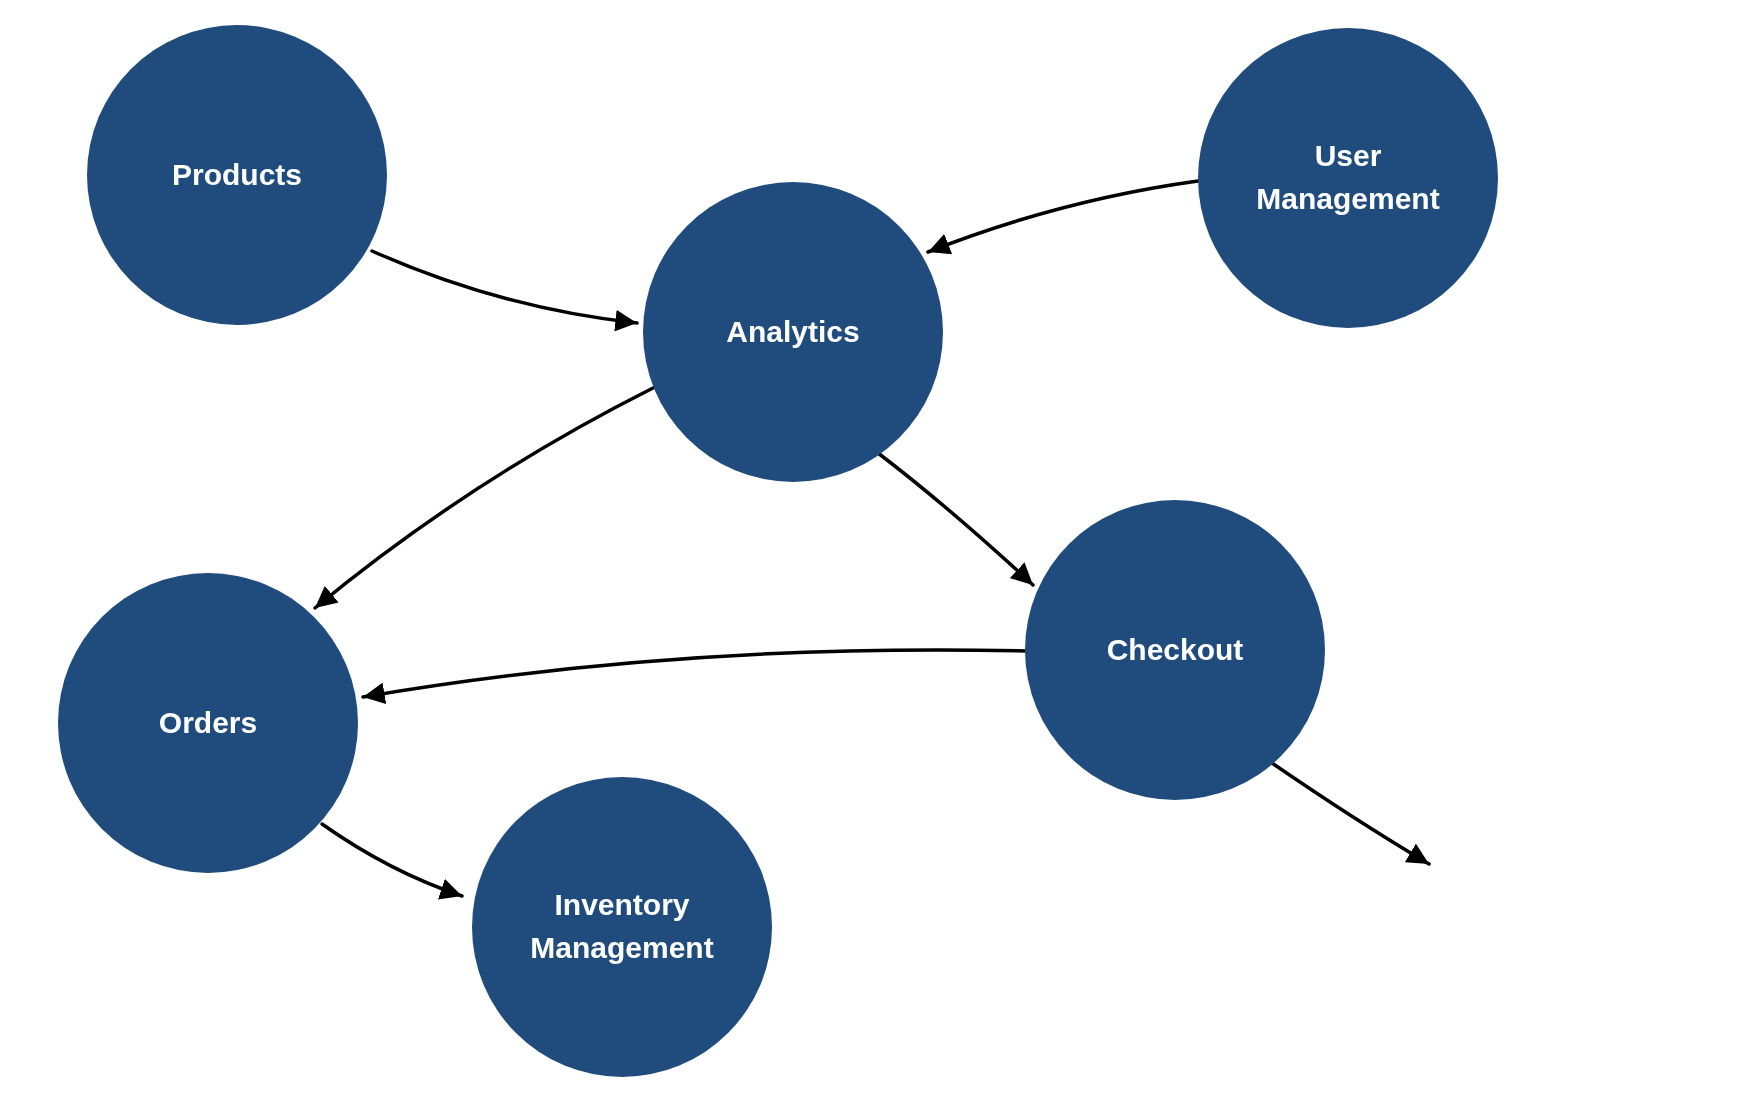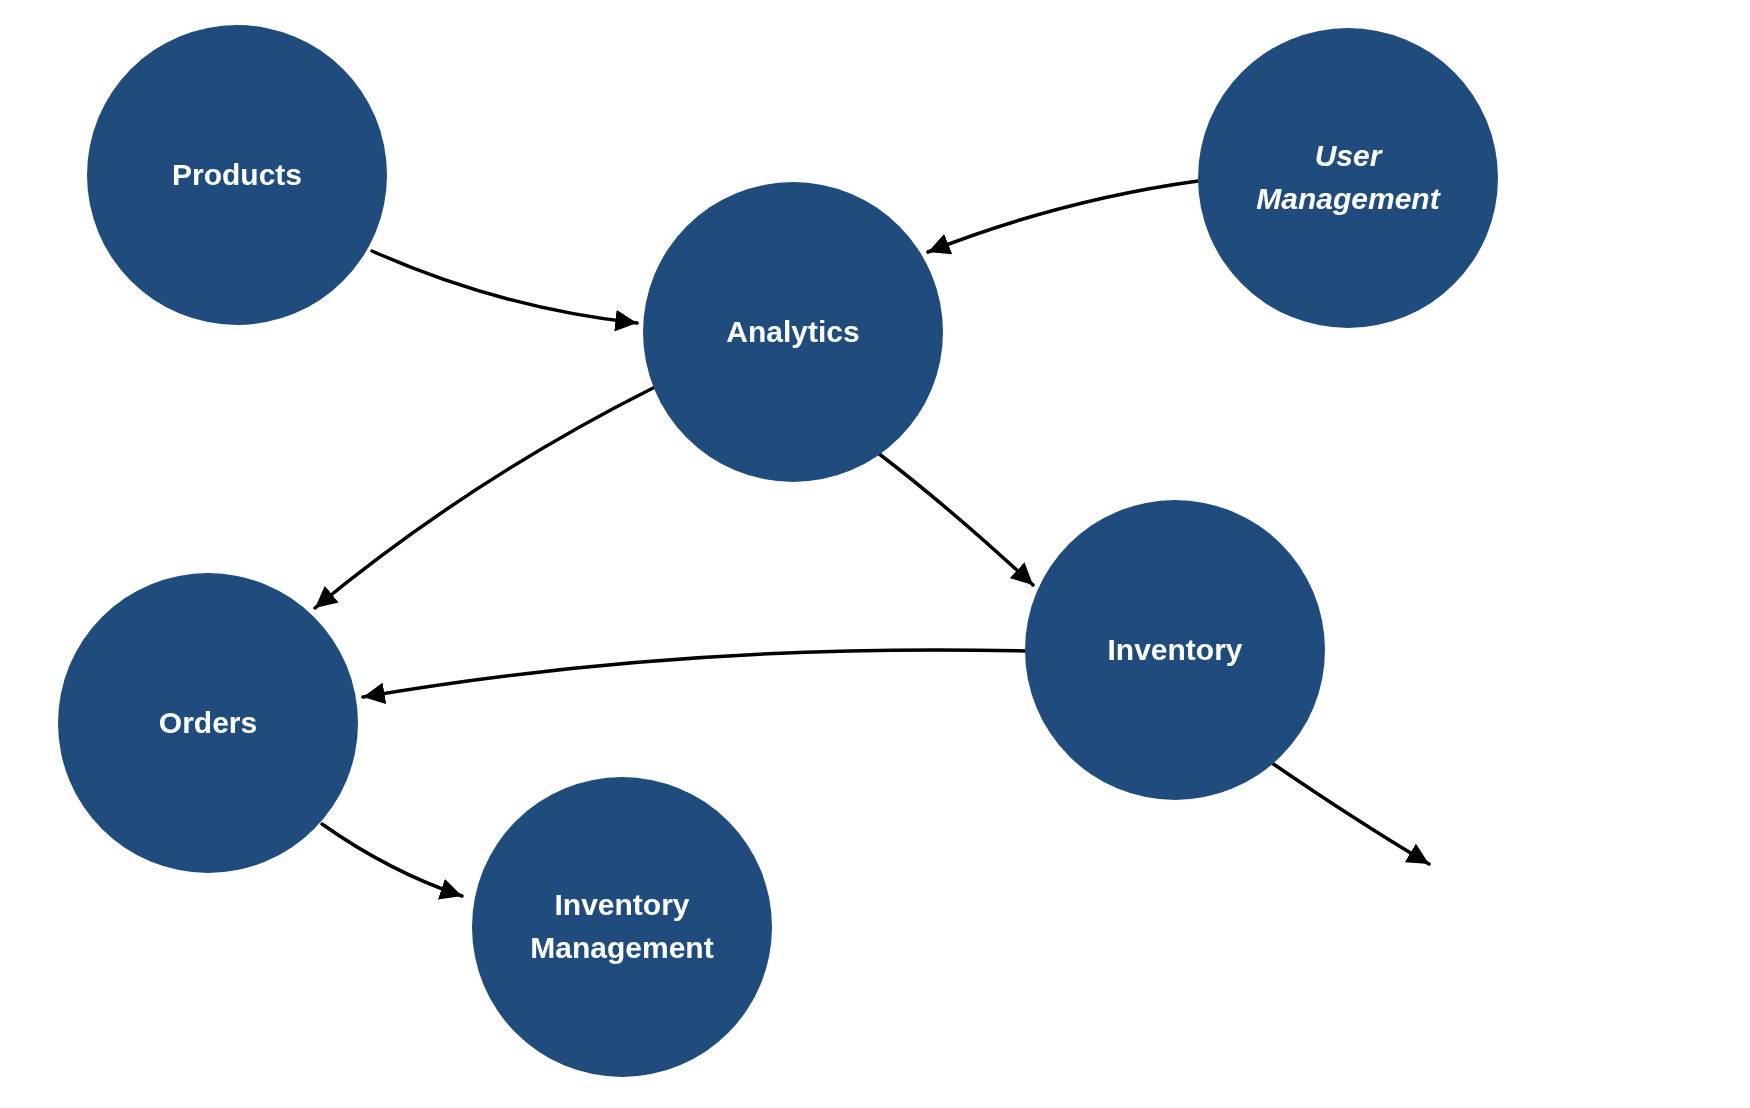--- a/index.html
+++ b/index.html
@@ -83,26 +83,26 @@
   </svg>
 
   <div class="node" style="left:87px; top:25px;">
     <span class="node-label">Products</span>
   </div>
 
   <div class="node" style="left:643px; top:182px;">
     <span class="node-label">Analytics</span>
   </div>
 
-  <div class="node" style="left:1198px; top:28px;font-style:italic;">
+  <div class="node" style="left:1198px; top:28px;">
     <span class="node-label">User Management</span>
   </div>
 
   <div class="node" style="left:1025px; top:500px;">
-    <span class="node-label">Inventory</span>
+    <span class="node-label">Checkout</span>
   </div>
 
   <div class="node" style="left:472px; top:777px;">
     <span class="node-label">Inventory Management</span>
   </div>
 
   <div class="node" style="left:58px; top:573px;">
     <span class="node-label">Orders</span>
   </div>
 

